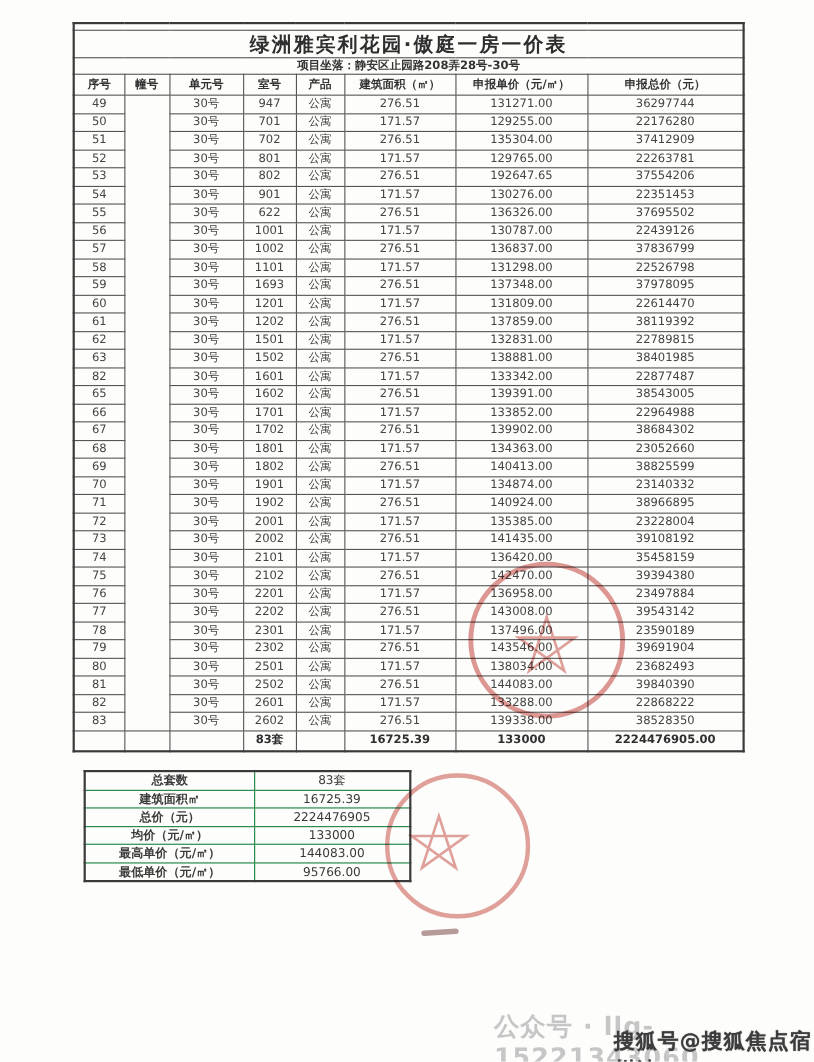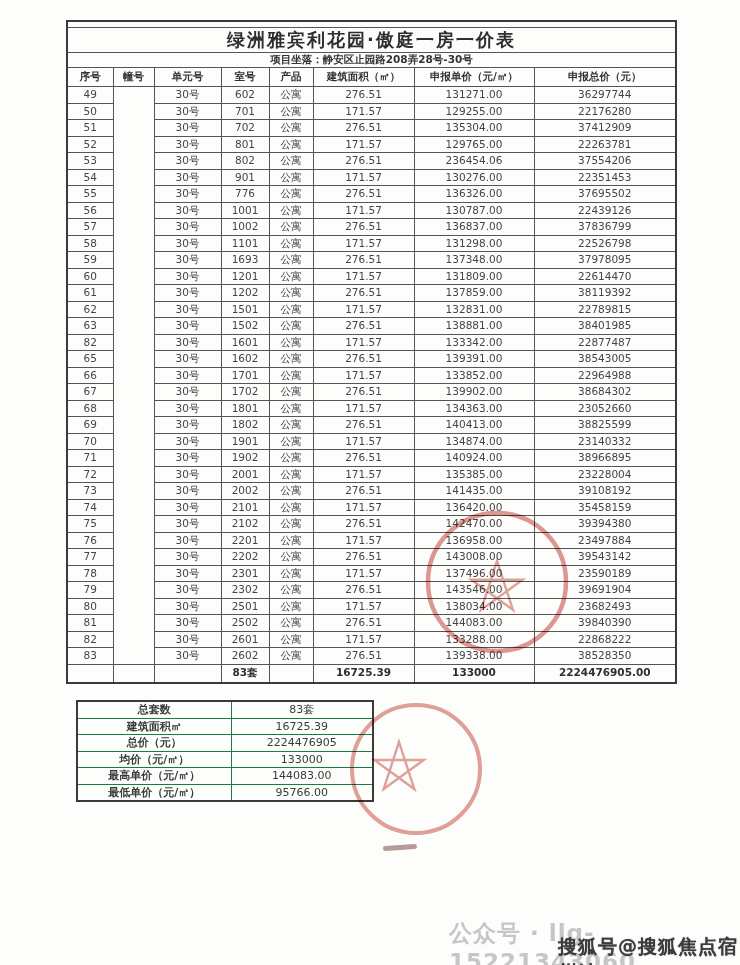--- a/index.html
+++ b/index.html
@@ -96,21 +96,21 @@
         <th>建筑面积（㎡）</th>
         <th>申报单价（元/㎡）</th>
         <th>申报总价（元）</th>
       </tr>
     </thead>
     <tbody id="rows-body">
         <tr>
           <td>49</td>
           <td rowspan="35"></td>
           <td>30号</td>
-          <td>602</td>
+          <td>947</td>
           <td>公寓</td>
           <td>276.51</td>
           <td>131271.00</td>
           <td>36297744</td>
         </tr>
         <tr>
           <td>50</td>
           <td>30号</td>
           <td>701</td>
           <td>公寓</td>
@@ -135,36 +135,36 @@
           <td>171.57</td>
           <td>129765.00</td>
           <td>22263781</td>
         </tr>
         <tr>
           <td>53</td>
           <td>30号</td>
           <td>802</td>
           <td>公寓</td>
           <td>276.51</td>
-          <td>236454.06</td>
+          <td>192647.65</td>
           <td>37554206</td>
         </tr>
         <tr>
           <td>54</td>
           <td>30号</td>
           <td>901</td>
           <td>公寓</td>
           <td>171.57</td>
           <td>130276.00</td>
           <td>22351453</td>
         </tr>
         <tr>
           <td>55</td>
           <td>30号</td>
-          <td>776</td>
+          <td>622</td>
           <td>公寓</td>
           <td>276.51</td>
           <td>136326.00</td>
           <td>37695502</td>
         </tr>
         <tr>
           <td>56</td>
           <td>30号</td>
           <td>1001</td>
           <td>公寓</td>

